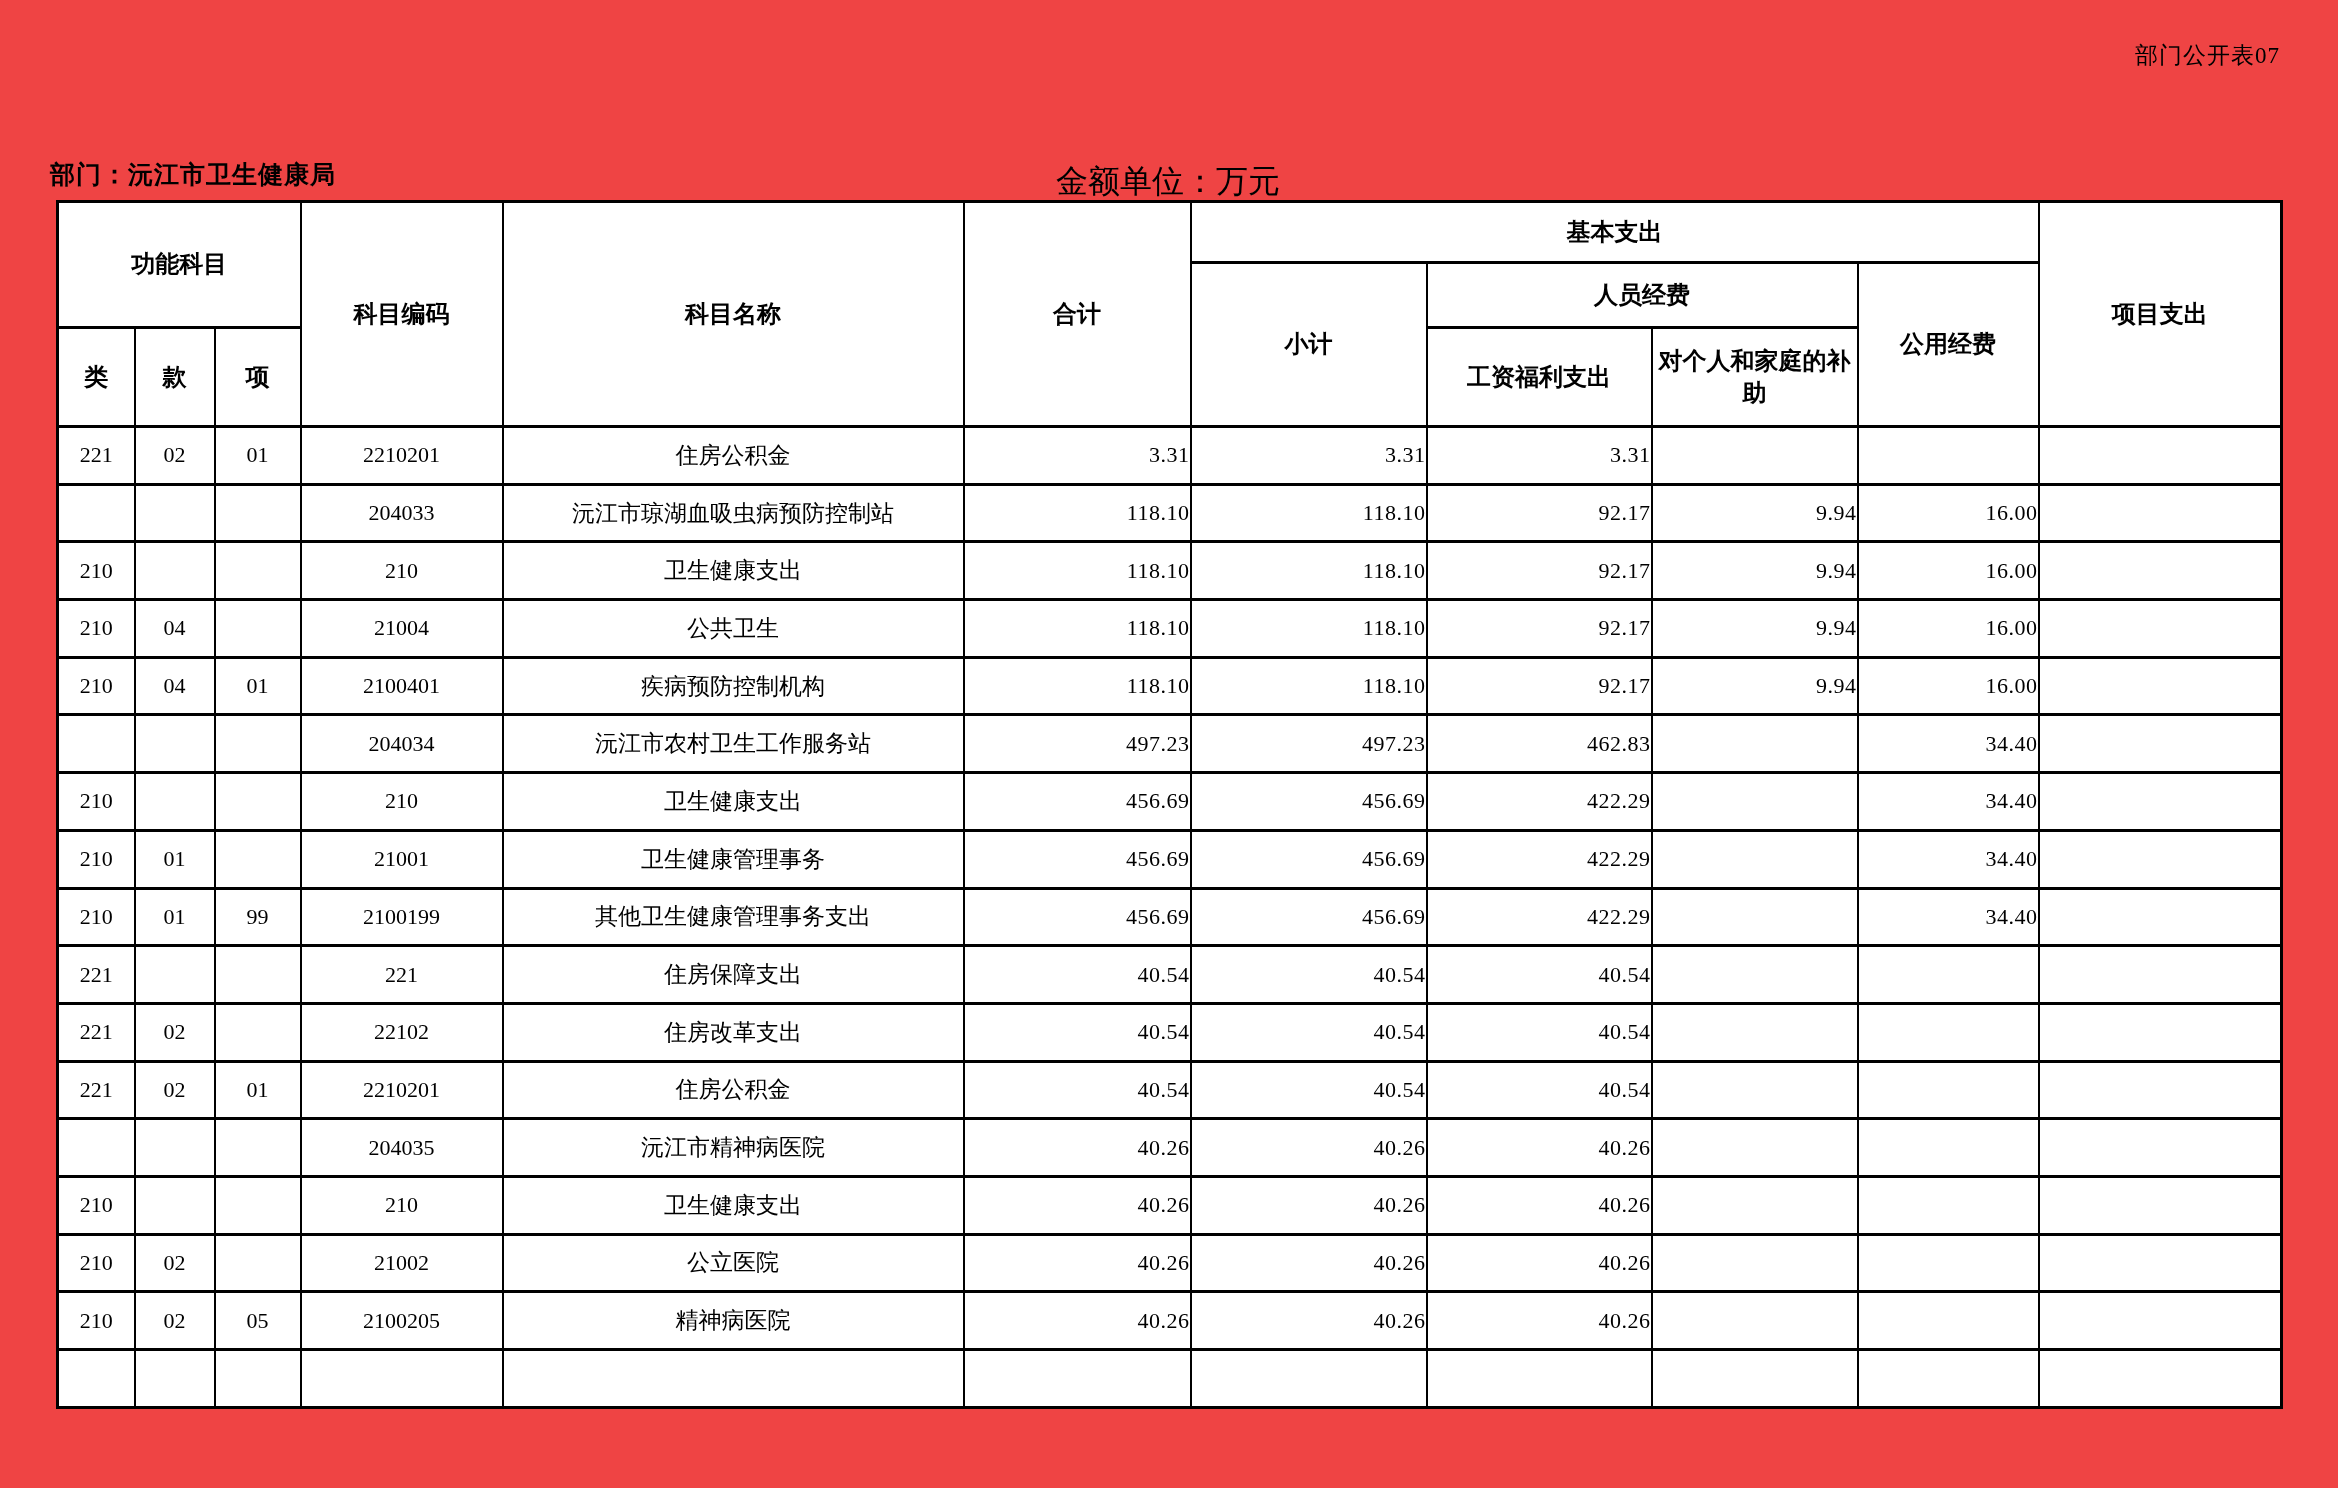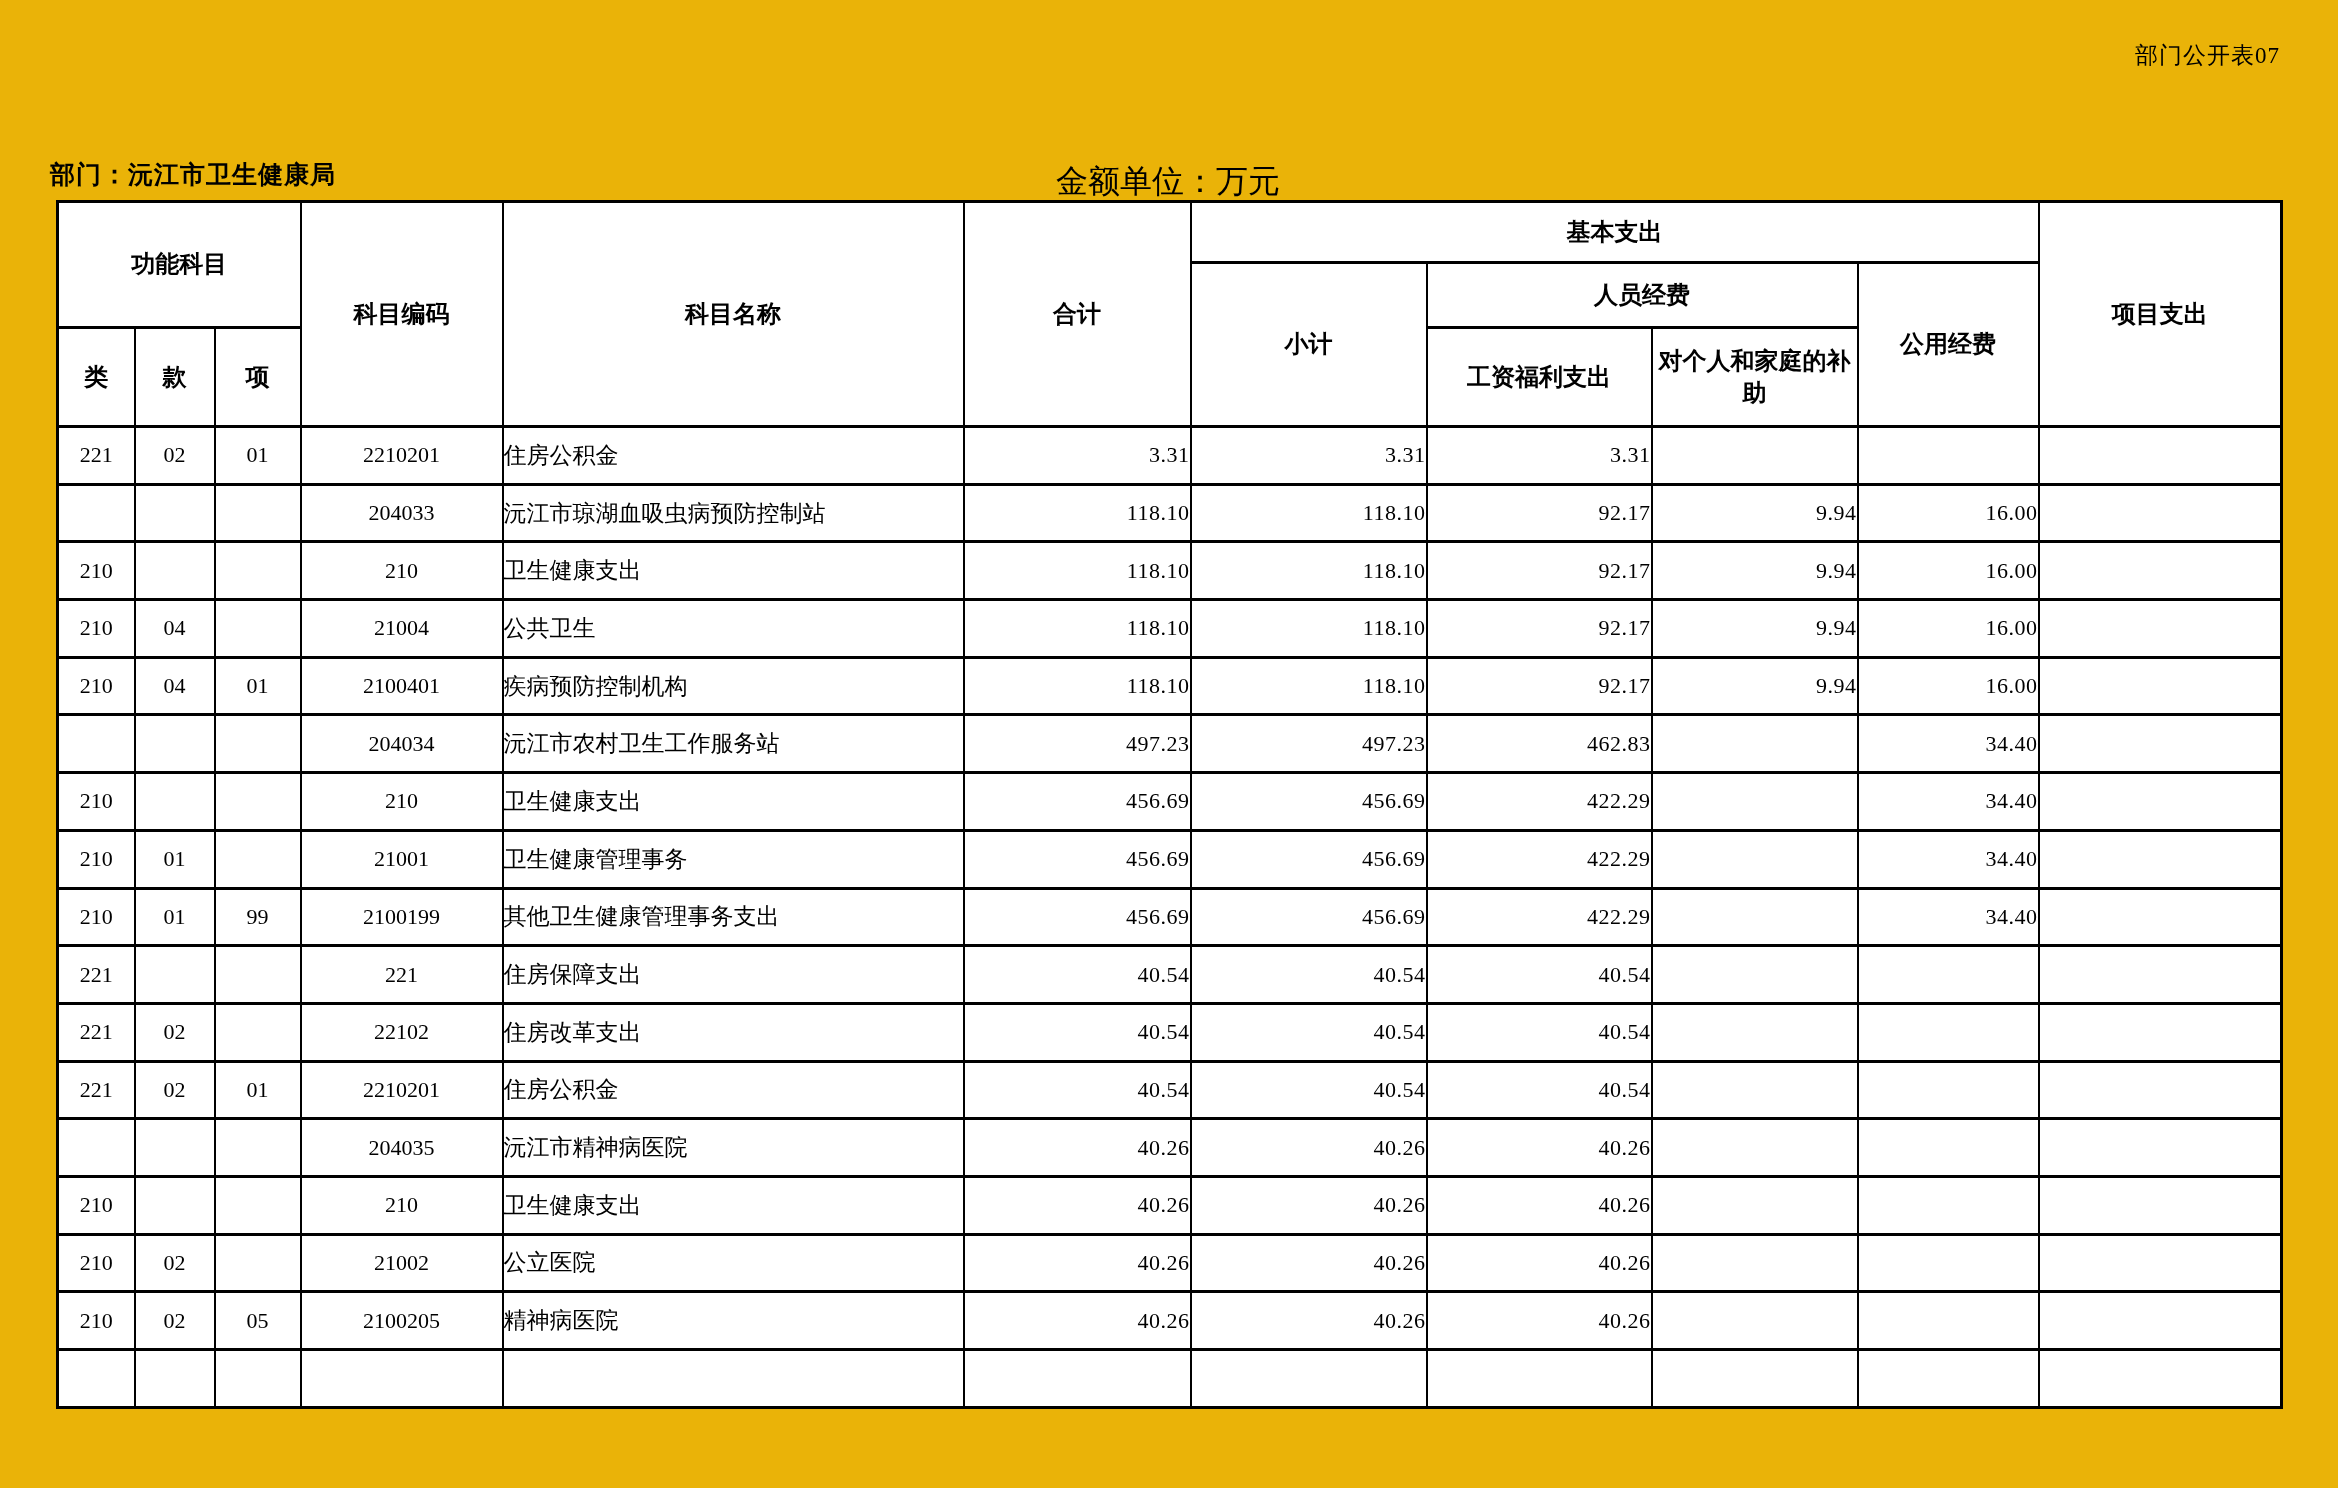--- a/index.html
+++ b/index.html
@@ -1,19 +1,19 @@
 <!DOCTYPE html>
 <html><head>
 <meta charset="utf-8">
 <style>
   html,body{margin:0;padding:0;background:#fff;}
   .page{
     position:relative;
     width:2338px;height:1488px;
-    background:#eab308;color:#000;
+    background:#ef4444;color:#000;
     font-family:"Liberation Serif","DejaVu Serif",serif;
     overflow:hidden;
   }
   .corner-label{
     position:absolute;top:40px;right:58px;
     font-size:23px;letter-spacing:1px;
   }
   .doc-title{
     position:absolute;top:84px;left:1071px;
     font-size:46px;font-weight:bold;letter-spacing:3px;
@@ -45,21 +45,21 @@
   th{
     font-size:24px;font-weight:bold;text-align:center;
     line-height:1.35;padding:0 2px;
   }
   tr.h1{height:61px;}
   tr.h2{height:65px;}
   tr.h3{height:99px;}
   tbody tr{height:57.7px;}
   td{font-size:22px;}
   td.c-center{text-align:center;}
-  td.c-name{font-size:23px;text-align:left;margin-top:40px;}
+  td.c-name{font-size:23px;text-align:center;margin-top:40px;}
   td.c-num{text-align:right;padding-right:6px;letter-spacing:0.5px;}
   .indent-0{padding-left:26px;}
   .indent-1{padding-left:46px;}
   .indent-2{padding-left:56px;}
   .indent-3{padding-left:64px;}
 </style>
 </head>
 <body>
 
 <div class="page">

